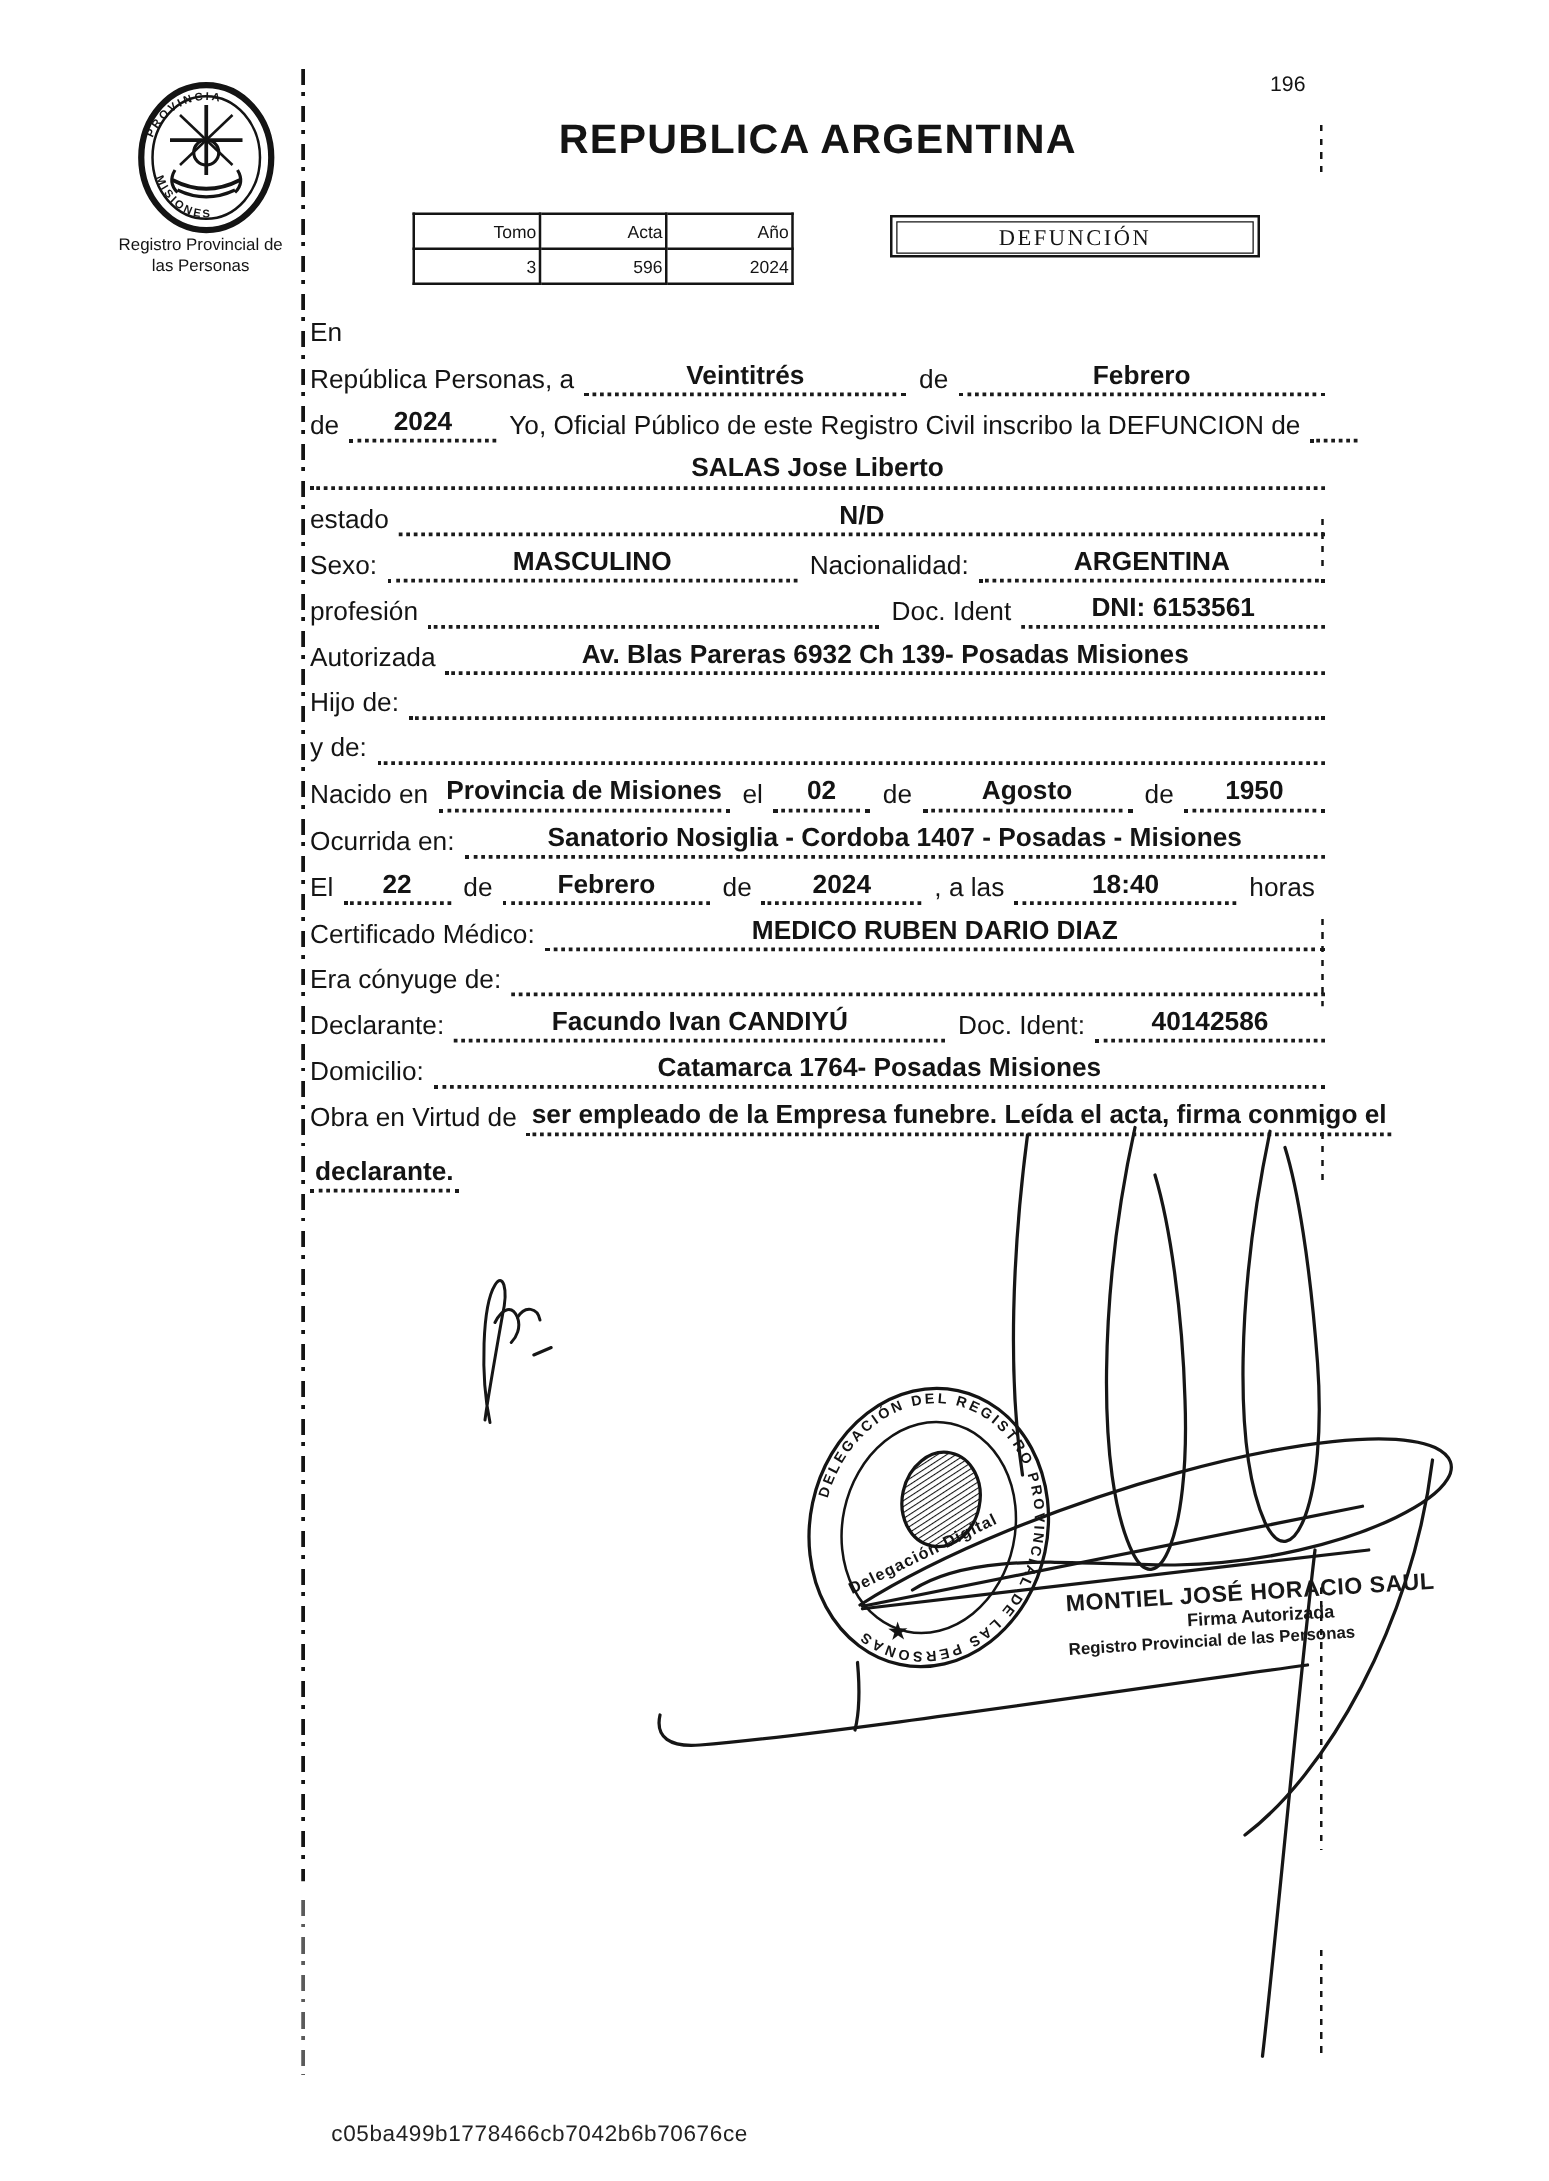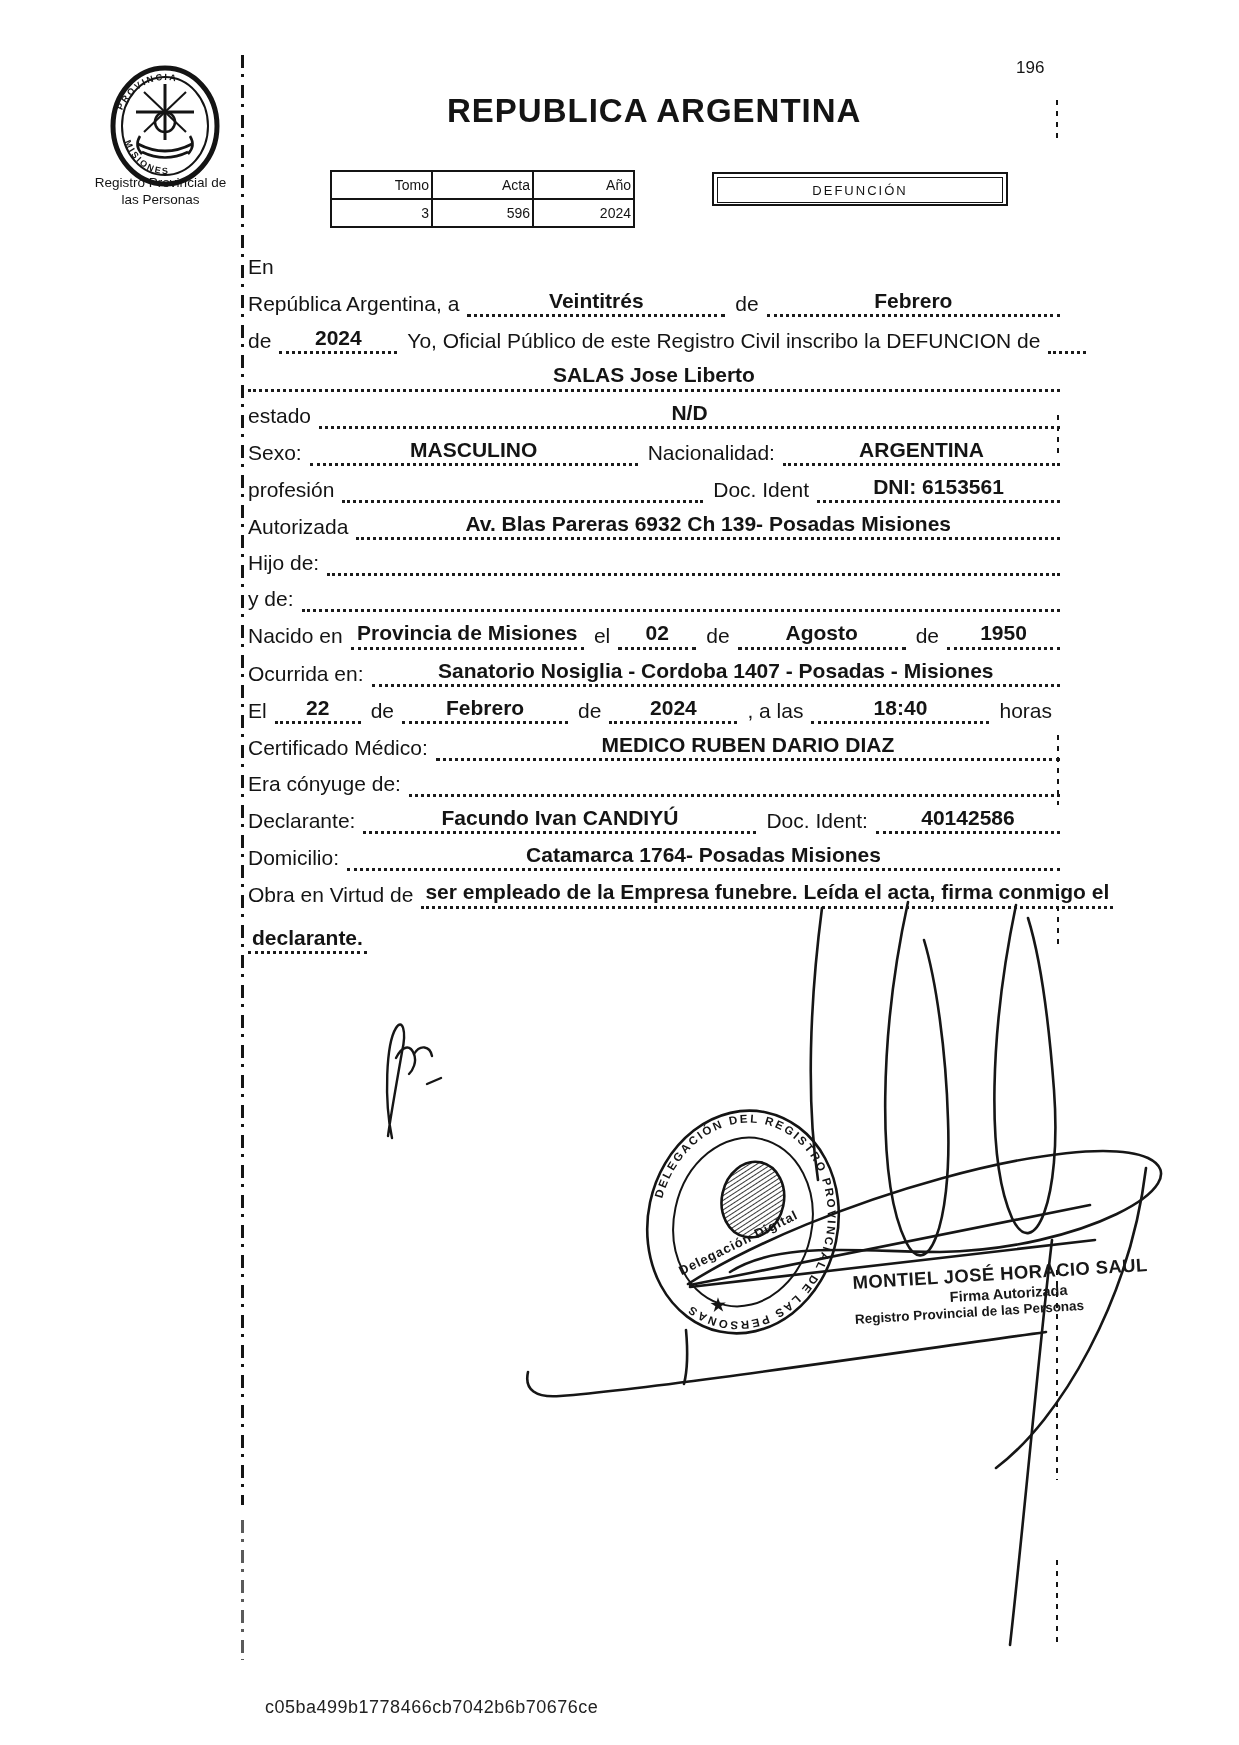--- a/index.html
+++ b/index.html
@@ -28,21 +28,21 @@
   table.rec td{
     border:2px solid #141414;width:95px;height:26px;
     text-align:right;font-size:14px;padding:0 2px;
   }
   
   .defbox{
     border:2px solid #141414;padding:3px;width:296px;height:34px;box-sizing:border-box;
   }
   .defbox .inner{
     border:1px solid #141414;height:100%;display:flex;align-items:center;justify-content:center;
-    font-size:13px;letter-spacing:2px;
+    font-size:18px;letter-spacing:2px;font-family:Liberation Serif, serif;
   }
   
   .form{position:absolute;left:248px;top:252px;width:812px}
   .row{display:flex;align-items:flex-end;min-height:28px;margin-bottom:8px;font-size:21px;line-height:1.2}
   .lbl{white-space:nowrap;padding:0 2px 1px 0;margin-right:6px}
   .lbl.after{margin-left:10px}
   .fill{
     flex:1 1 auto;border-bottom:3px dotted #1b1b1b;
     text-align:center;font-weight:bold;padding:0 4px 1px;min-height:22px;
     white-space:nowrap;overflow:visible;
@@ -90,21 +90,21 @@
   <path d="M 38 82 q 27 14 54 0" fill="none" stroke="#141414" stroke-width="3"></path>
   <path d="M 42 90 q 23 11 46 0" fill="none" stroke="#141414" stroke-width="2.5"></path>
   <path d="M 40 74 q -6 10 2 18 M 90 74 q 6 10 -2 18" fill="none" stroke="#141414" stroke-width="2.5"></path>
   <text font-size="9" font-weight="bold" letter-spacing="2">
     <textPath href="#sealTop" startOffset="22">PROVINCIA</textPath>
   </text>
   <text font-size="9" font-weight="bold" letter-spacing="2">
     <textPath href="#sealBottom" startOffset="18">MISIONES</textPath>
   </text>
 </svg>
-<div class="abs logo-caption" style="left:78px;top:175px;width:165px">
+<div class="abs logo-caption" style="left:78px;top:188px;width:165px">
   <div>Registro Provincial de</div>
   <div>las Personas</div>
 </div>
 
 <div class="abs title" style="left:447px;top:92px">REPUBLICA ARGENTINA</div>
 
 <table class="rec abs" style="left:330px;top:170px">
   <tbody>
       <tr>
     <td>Tomo</td>
@@ -123,21 +123,21 @@
   <div class="inner">DEFUNCIÓN</div>
 </div>
 
 <div class="form">
 
   <div class="row">
     <span class="lbl">En</span>
   </div>
 
   <div class="row">
-    <span class="lbl">República Argentina, a</span>
+    <span class="lbl">República Personas, a</span>
     <span class="fill w250">Veintitrés</span>
     <span class="lbl after">de</span>
     <span class="fill">Febrero</span>
   </div>
 
   <div class="row">
     <span class="lbl">de</span>
     <span class="fill w110">2024</span>
     <span class="lbl after">Yo, Oficial Público de este Registro Civil inscribo la DEFUNCION de</span>
     <span class="fill w30"></span>

